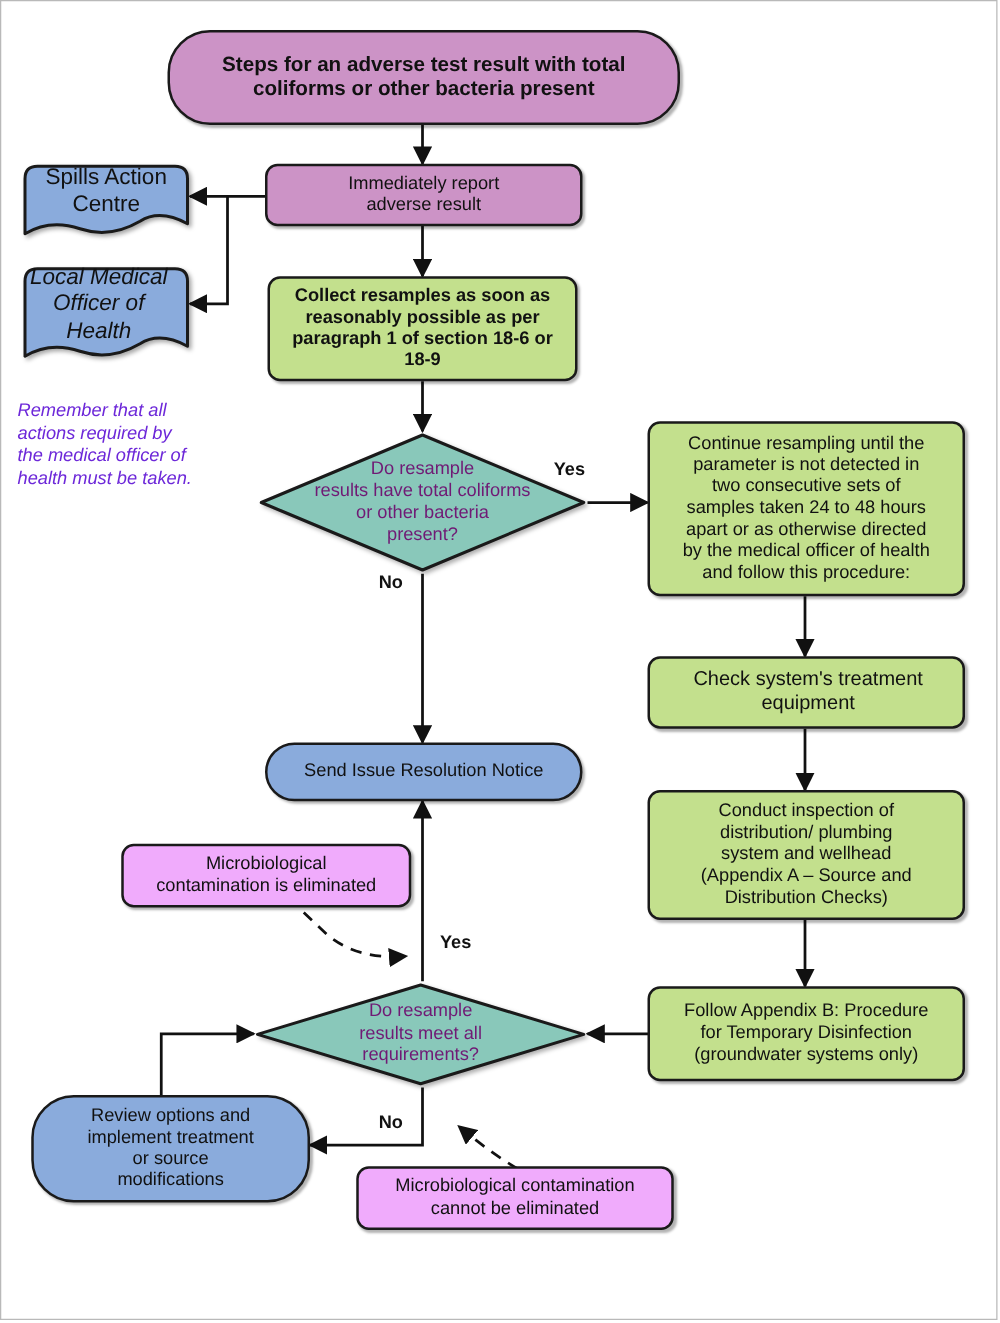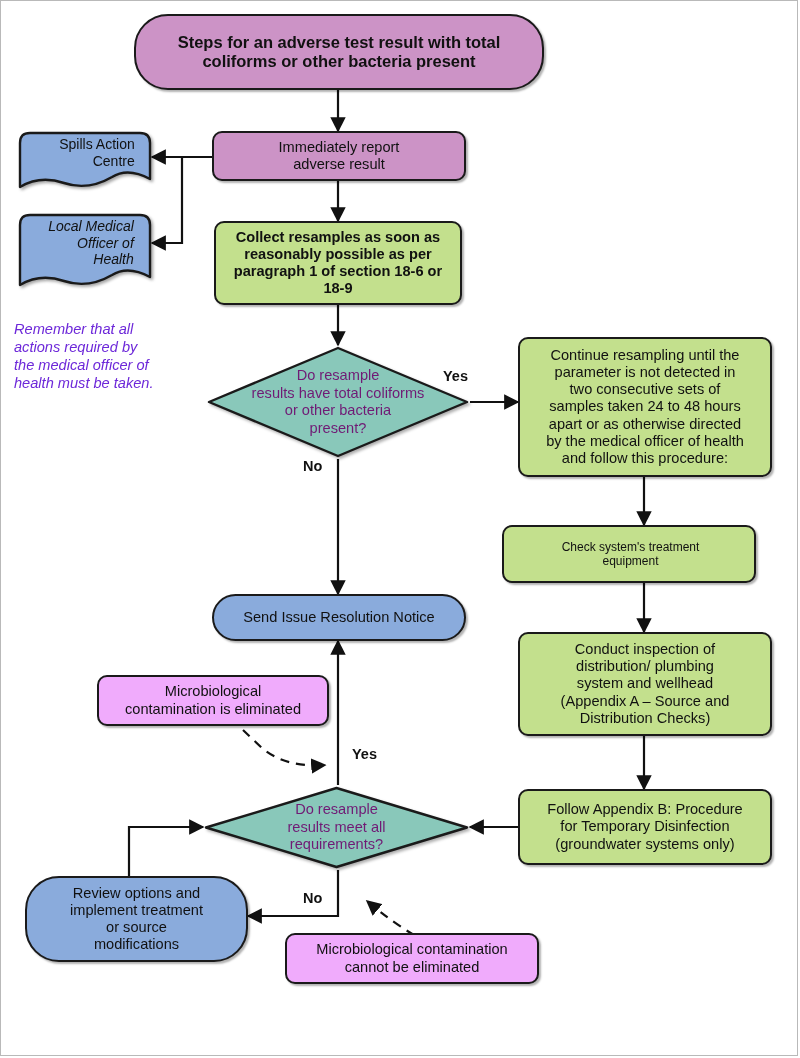--- a/index.html
+++ b/index.html
@@ -66,27 +66,26 @@
     filter: drop-shadow(2px 2px 1.6px rgba(0,0,0,0.35));
   }
   .flagwrap svg { display: block; }
   .flagtext {
     position: absolute;
     left: 0; top: 0;
     width: 100%;
     display: flex;
     align-items: center;
     justify-content: center;
-    text-align: right;
+    text-align: center;
     color: #111111;
-    font-size: 14px;
+    font-size: 18px;
     line-height: 1.2;
     white-space: pre-line;
     pointer-events: none;
-    padding-left: 12px;
   }
 
   
   .diamondwrap {
     position: absolute;
     filter: drop-shadow(2px 2px 1.6px rgba(0,0,0,0.32));
   }
   .diamondwrap svg { display: block; }
   .diamondtext {
     position: absolute;
@@ -175,21 +174,21 @@
       <path d="M 129 881 L 129 827 L 203 827" marker-end="url(#arrow)"></path>
     </g>
     <g stroke="#111111" stroke-width="2.2" fill="none" stroke-dasharray="9 7">
 
       <path d="M 243 730 L 262 748 Q 286 768 325 765" marker-end="url(#arrowdash)"></path>
 
       <path d="M 414 935 Q 392 922 367 901" marker-end="url(#arrowdash)"></path>
     </g>
   </svg>
 
-  <div id="node-title" class="node purple pill" style="left:134px; top:14px; width:410px; height:76px; font-size:16.5px;">
+  <div id="node-title" class="node purple pill" style="left:134px; top:24px; width:410px; height:76px; font-size:16.5px;">
     <span>Steps for an adverse test result with total coliforms or other bacteria present</span>
   </div>
 
   <div class="node purple rounded" style="left:212px; top:131px; width:254px; height:50px; font-size:14.6px;">
     <span>Immediately report
 adverse result</span>
   </div>
 
   <div class="flagwrap" style="left:18px; top:131px; width:134px; height:60px;">
     <svg width="134" height="60" viewBox="0 0 134 60">
@@ -251,21 +250,21 @@
   <div class="node green rounded" style="left:518px; top:337px; width:254px; height:140px; font-size:14.6px;">
     <span>Continue resampling until the
 parameter is not detected in
 two consecutive sets of
 samples taken 24 to 48 hours
 apart or as otherwise directed
 by the medical officer of health
 and follow this procedure:</span>
   </div>
 
-  <div class="node green rounded" style="left:502px; top:525px; width:254px; height:58px; font-size:12px;padding-left:11px;">
+  <div class="node green rounded" style="left:518px; top:525px; width:254px; height:58px; font-size:16px;padding-left:11px;">
     <span>Check system's treatment
 equipment</span>
   </div>
 
   <div class="node green rounded" style="left:518px; top:632px; width:254px; height:104px; font-size:14.6px;">
     <span>Conduct inspection of
 distribution/ plumbing
 system and wellhead
 (Appendix A – Source and
 Distribution Checks)</span>

